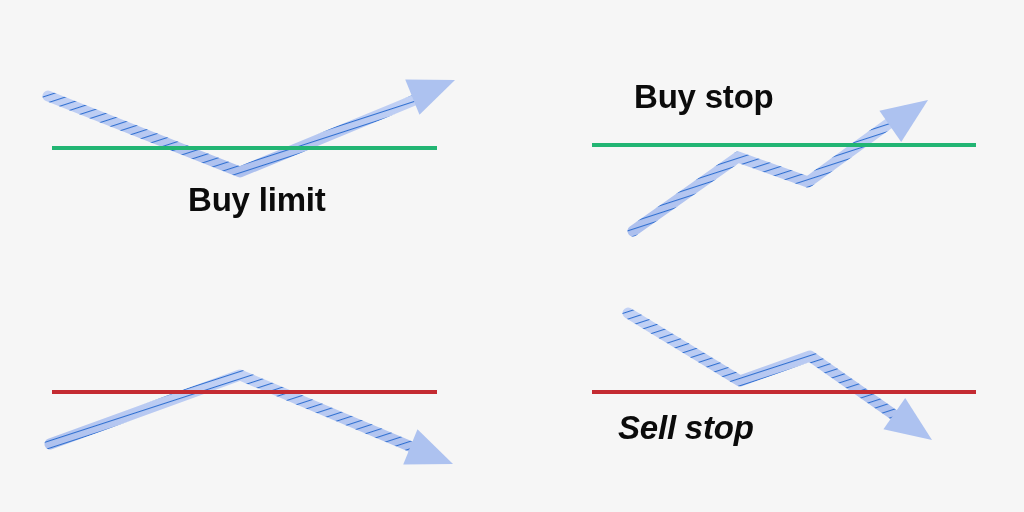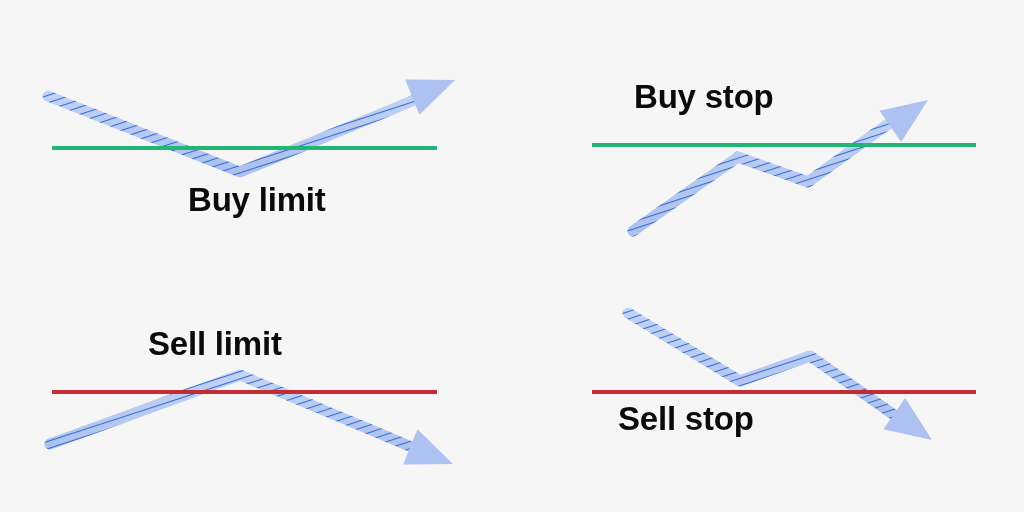--- a/index.html
+++ b/index.html
@@ -33,21 +33,21 @@
     font-weight: bold;
     font-size: 33px;
     line-height: 1;
     letter-spacing: -0.2px;
     color: #0b0b0b;
     white-space: nowrap;
   }
   #label-buy-limit  { left: 158px; top: 183px; margin-left: 30px; }
   #label-buy-stop   { left: 634px; top: 80px; text-align: right;  }
   #label-sell-limit { left: 148px; top: 327px; }
-  #label-sell-stop  { left: 618px; top: 402px; }
+  #label-sell-stop  { left: 618px; top: 411px; font-style: italic; }
 </style>
 </head>
 <body style="background: rgb(246, 246, 246);">
 
 <div id="canvas" style="background: rgb(246, 246, 246);">
 
   <svg class="diagram" viewBox="0 0 1024 512">
     <defs>
       <pattern id="hatch" width="7" height="7" patternUnits="userSpaceOnUse" patternTransform="rotate(72)">
         <rect width="7" height="7" fill="none"></rect>
@@ -85,17 +85,16 @@
       <polyline points="628,313 740,381 810,356 907,424" fill="none" stroke="url(#hatch)" stroke-width="11" stroke-linejoin="round" stroke-linecap="round"></polyline>
       <line x1="592" y1="392" x2="976" y2="392" stroke="#c42b32" stroke-width="4"></line>
       <polygon points="932,440 883.4210536720365,429.1793727693427 905.2169582533762,398.05159508636103" fill="#adc2f0"></polygon>
     </g>
   </svg>
 
   <div class="panel-label" id="label-buy-limit">Buy limit</div>
 
   <div class="panel-label" id="label-buy-stop">Buy stop</div>
 
-  <div class="panel-label" id="label-sell-limit">Sell limit</div>
 
   <div class="panel-label" id="label-sell-stop">Sell stop</div>
 
 </div>
 
 </body></html>

